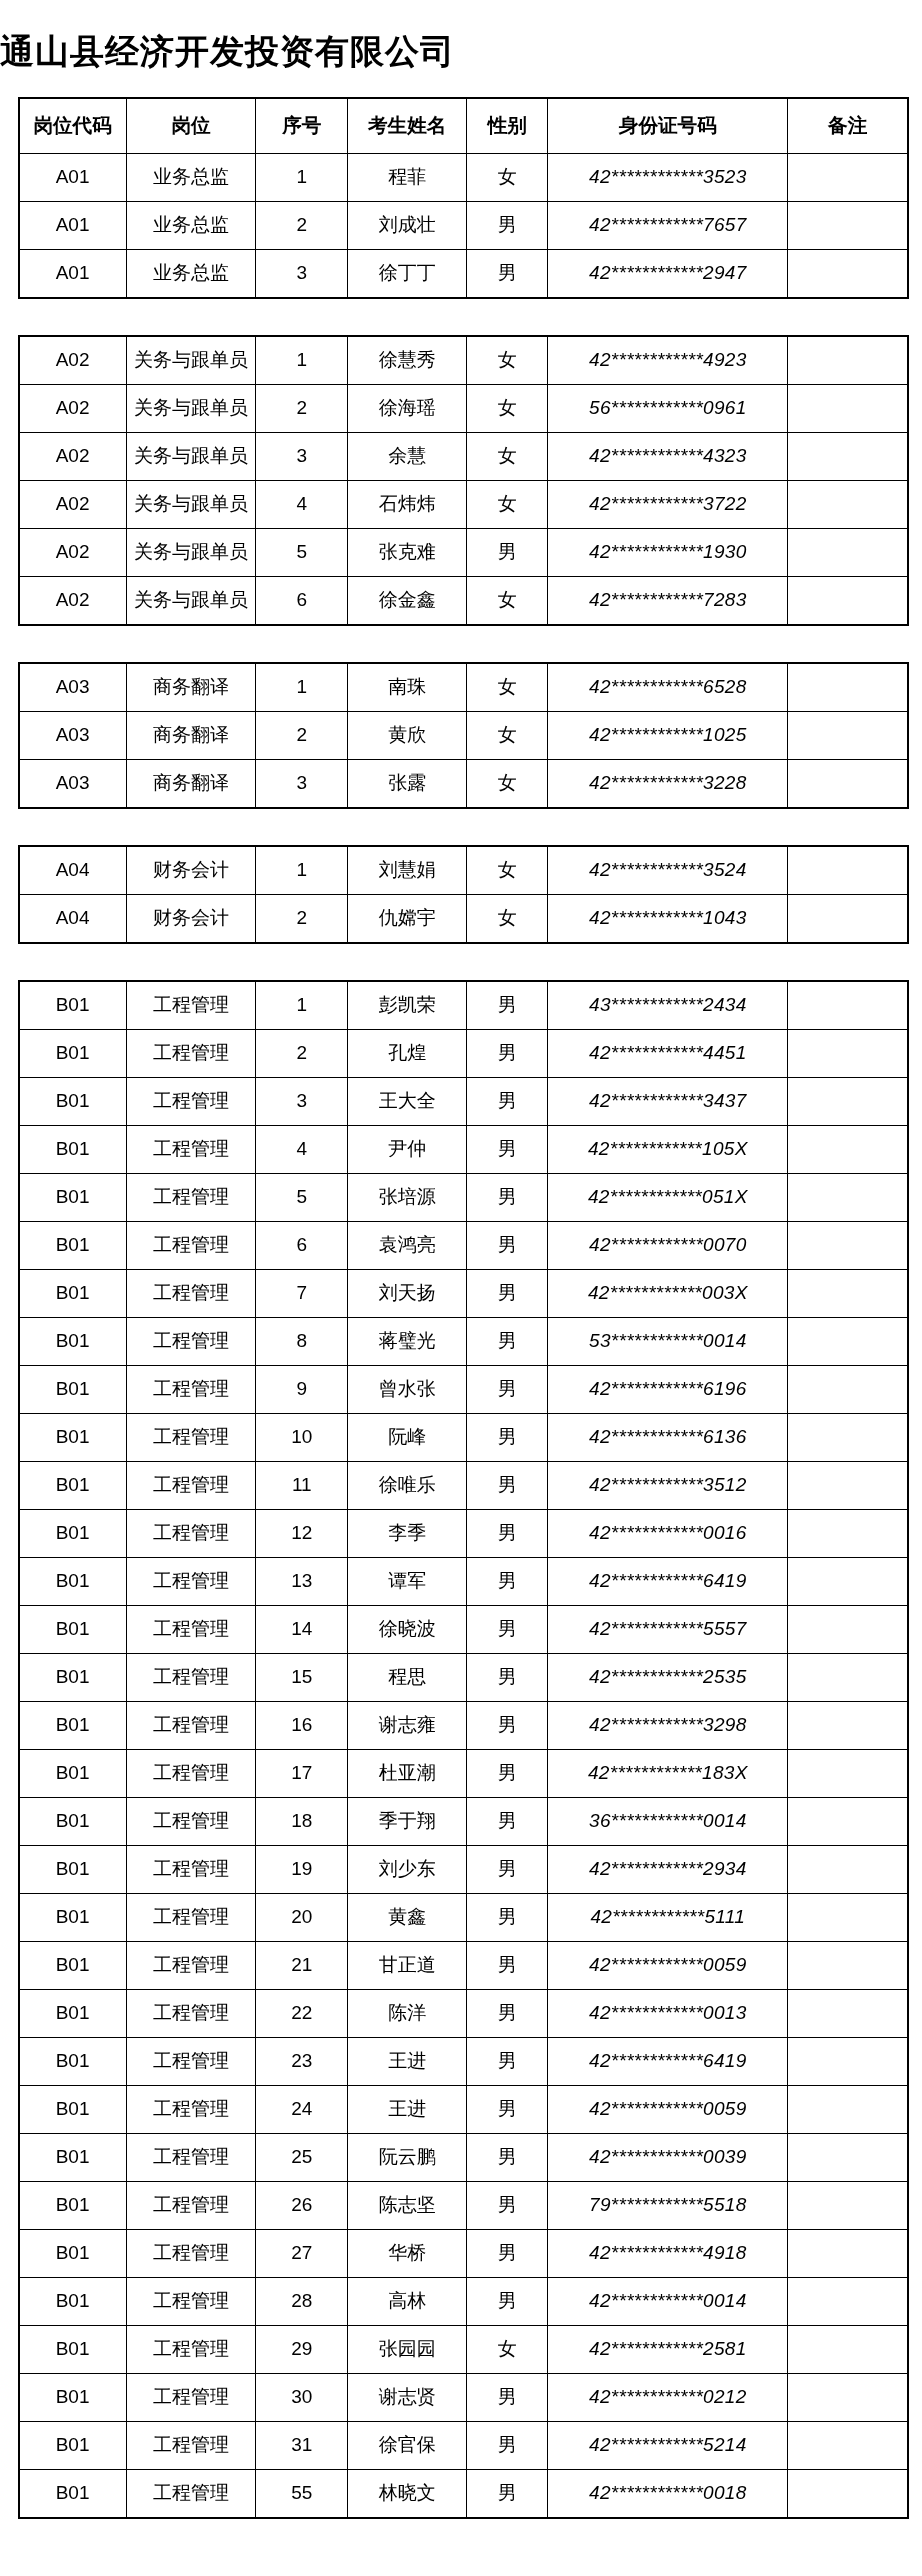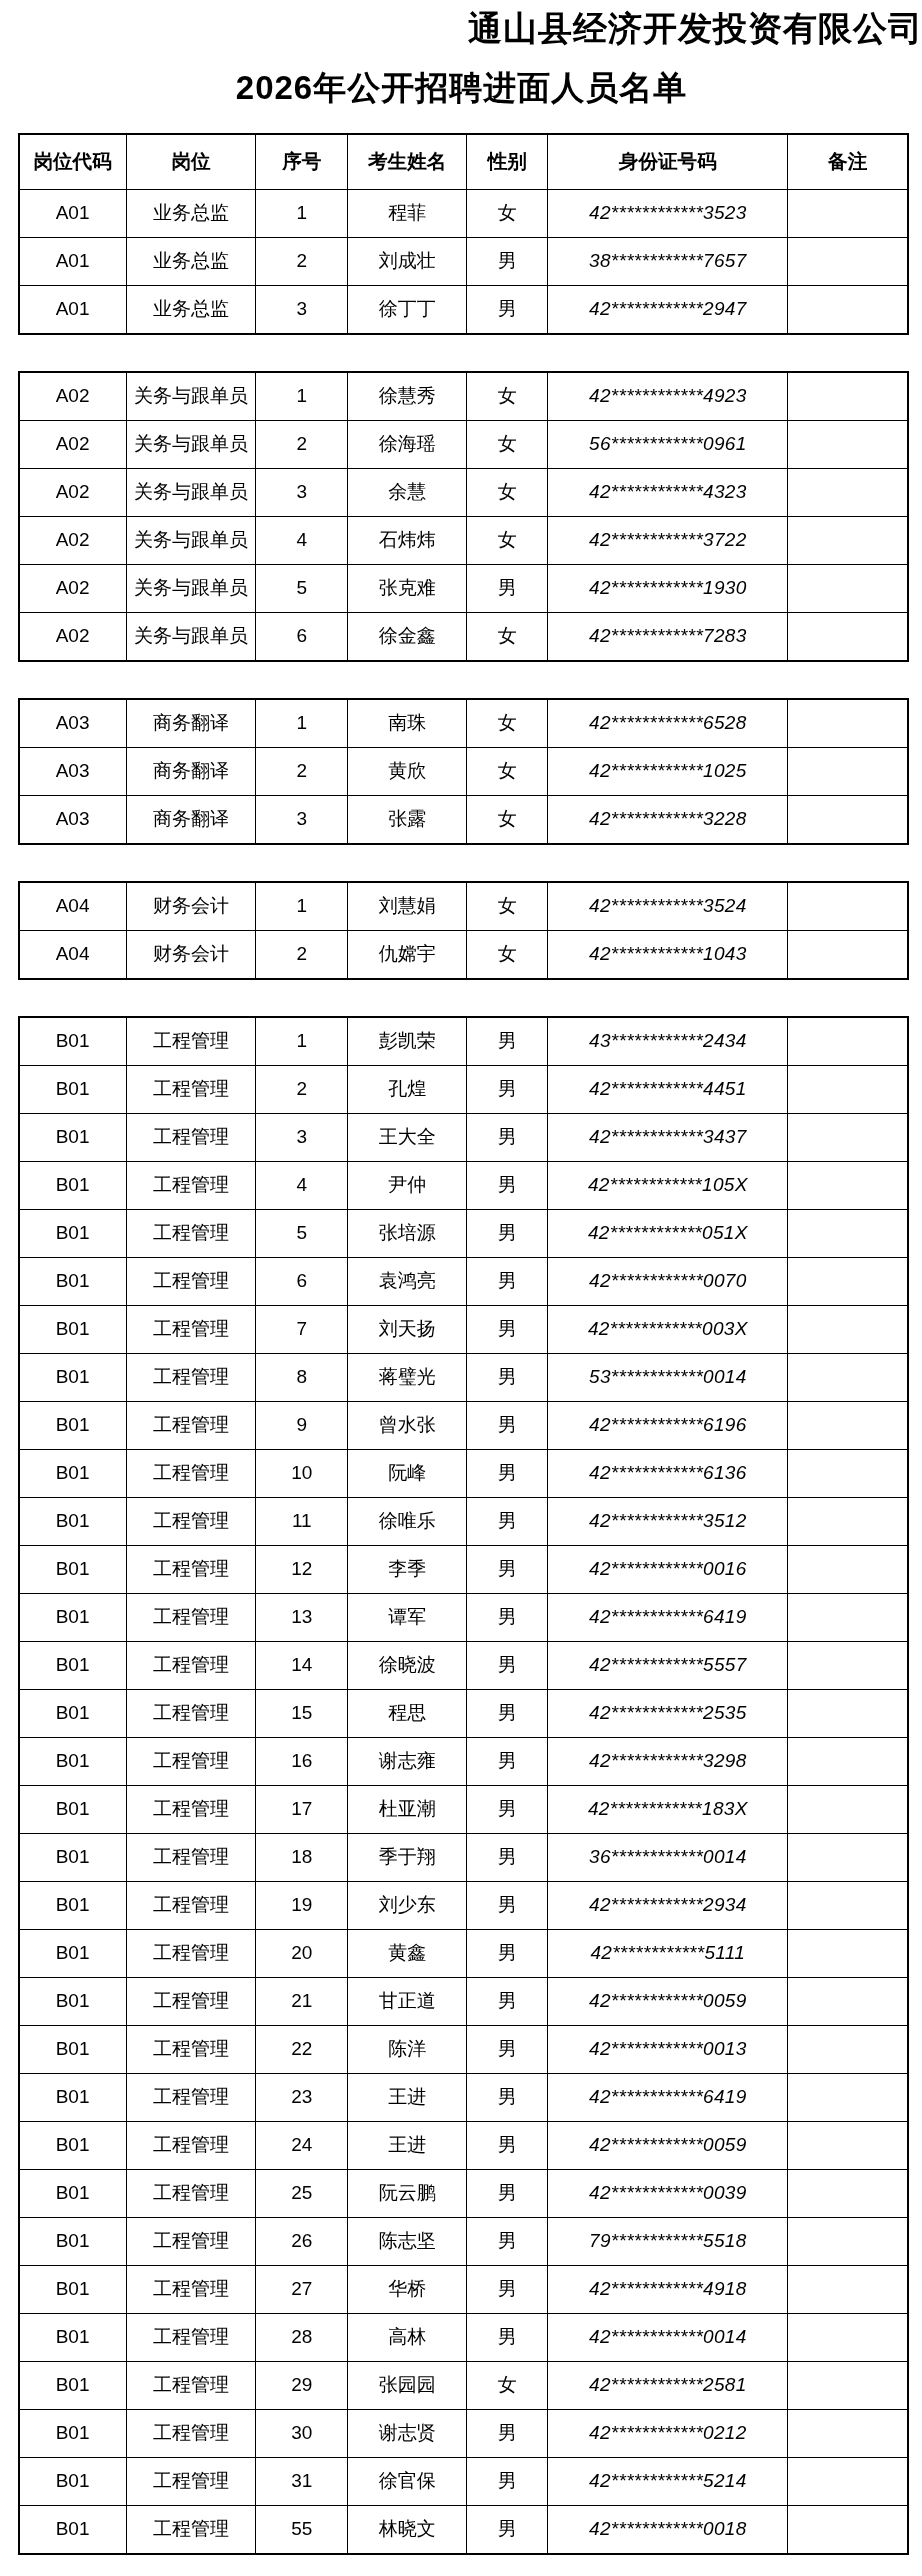--- a/index.html
+++ b/index.html
@@ -1,21 +1,21 @@
 <!DOCTYPE html>
 <html style="font-size:8.2px"><head>
 <meta charset="utf-8">
 <style>
   html,body{margin:0;padding:0;background:#ffffff;}
   .page{
     width:923px;height:3938px;background:#ffffff;color:#000;
     font-family:"Liberation Sans","DejaVu Sans",sans-serif;
     overflow:hidden;position:relative;
   }
-  .title-line1{padding-top:6px;font-size:34px;font-weight:bold;text-align:right;letter-spacing:1px;}
+  .title-line1{padding-top:29px;font-size:34px;font-weight:bold;text-align:left;letter-spacing:1px;}
   .title-line2{margin-top:14.4px;font-size:33px;font-weight:bold;text-align:center;letter-spacing:1px;}
   .table-stack{margin:21.6px 14px 0 17.5px;}
   table.block{
     border-collapse:collapse;width:100%;table-layout:fixed;
     border:2.1px solid #000;margin:0 0 36px 0;
   }
   table.block th, table.block td{
     border-left:1px solid #000;border-right:1px solid #000;
     border-top:1.5px solid #000;border-bottom:1.5px solid #000;
     text-align:center;vertical-align:middle;
@@ -23,21 +23,20 @@
   }
   table.block th{height:52px;font-size:19.6px;font-weight:bold;}
   table.block td{height:45px;font-size:19px;font-weight:normal;line-height:1.18;}
   td.id-cell{letter-spacing:0.3px;font-style:italic;}
 </style>
 </head>
 <body>
 
 <div class="page">
   <div class="title-line1">通山县经济开发投资有限公司</div>
-  <div class="title-line2">2026年公开招聘进面人员名单</div>
   <div class="table-stack">
       <table class="block">
         <colgroup>
           <col style="width: 12.1%;">
           <col style="width: 14.6%;">
           <col style="width: 10.3%;">
           <col style="width: 13.4%;">
           <col style="width: 9.1%;">
           <col style="width: 27%;">
           <col style="width: 13.5%;">
@@ -62,21 +61,21 @@
             <td>女</td>
             <td class="id-cell">42************3523</td>
             <td></td>
           </tr>
           <tr>
             <td>A01</td>
             <td>业务总监</td>
             <td>2</td>
             <td>刘成壮</td>
             <td>男</td>
-            <td class="id-cell">38************7657</td>
+            <td class="id-cell">42************7657</td>
             <td></td>
           </tr>
           <tr>
             <td>A01</td>
             <td>业务总监</td>
             <td>3</td>
             <td>徐丁丁</td>
             <td>男</td>
             <td class="id-cell">42************2947</td>
             <td></td>

